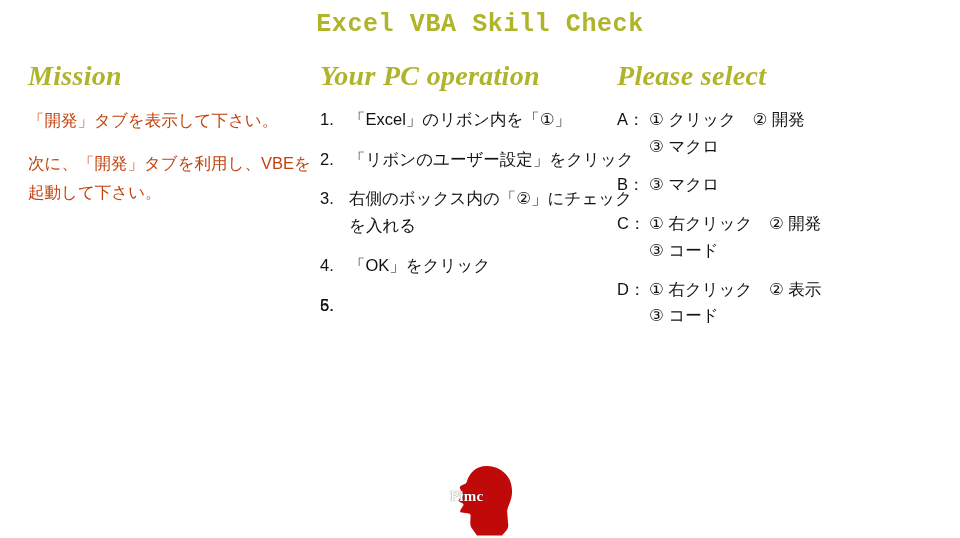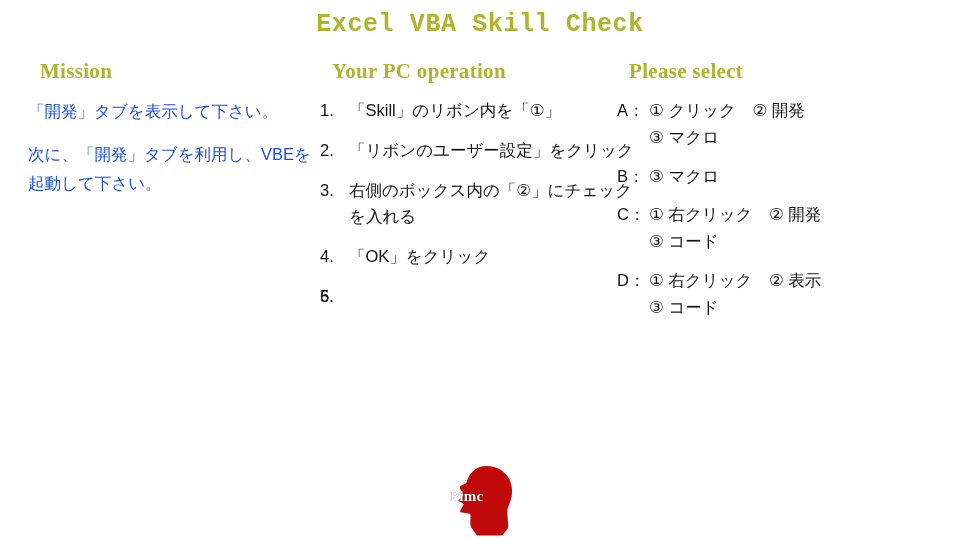--- a/index.html
+++ b/index.html
@@ -36,33 +36,34 @@
     position: absolute;
     top: 58px;
   }
   .col-mission     { left: 28px;  width: 286px; }
   .col-operation   { left: 320px; width: 316px; }
   .col-select      { left: 617px; width: 300px; }
 
   .col-heading {
     font-family: "Liberation Serif", "DejaVu Serif", serif;
     font-weight: bold;
-    font-size: 21px;
+    font-size: 28px;
     color: #AFB42B;
     line-height: 1.25;
-    margin: 0 0 13px 12px;
+    margin: 0 0 13px 0;
     letter-spacing: 0.3px;
+    font-style: italic;
   }
 
   
   .mission-p {
     font-size: 16.5px;
     line-height: 1.75;
     margin: 0 0 14px 0;
-    color: #1d4ed8;
+    color: #c2410c;
   }
 
   
   .op-list {
     list-style: none;
     margin: 0;
     padding: 0;
   }
   .op-item {
     position: relative;
@@ -136,21 +137,21 @@
   <div class="col-heading">Mission</div>
   <p class="mission-p">「開発」タブを表示して下さい。</p>
   <p class="mission-p">次に、「開発」タブを利用し、VBEを起動して下さい。</p>
 </div>
 
 <div class="column col-operation">
   <div class="col-heading">Your PC operation</div>
   <ol class="op-list">
     <li class="op-item">
       <span class="op-num">1.</span>
-      <span class="op-text">「Skill」のリボン内を「①」</span>
+      <span class="op-text">「Excel」のリボン内を「①」</span>
     </li>
     <li class="op-item">
       <span class="op-num">2.</span>
       <span class="op-text">「リボンのユーザー設定」をクリック</span>
     </li>
     <li class="op-item">
       <span class="op-num">3.</span>
       <span class="op-text">右側のボックス内の「②」にチェックを入れる</span>
     </li>
     <li class="op-item">

